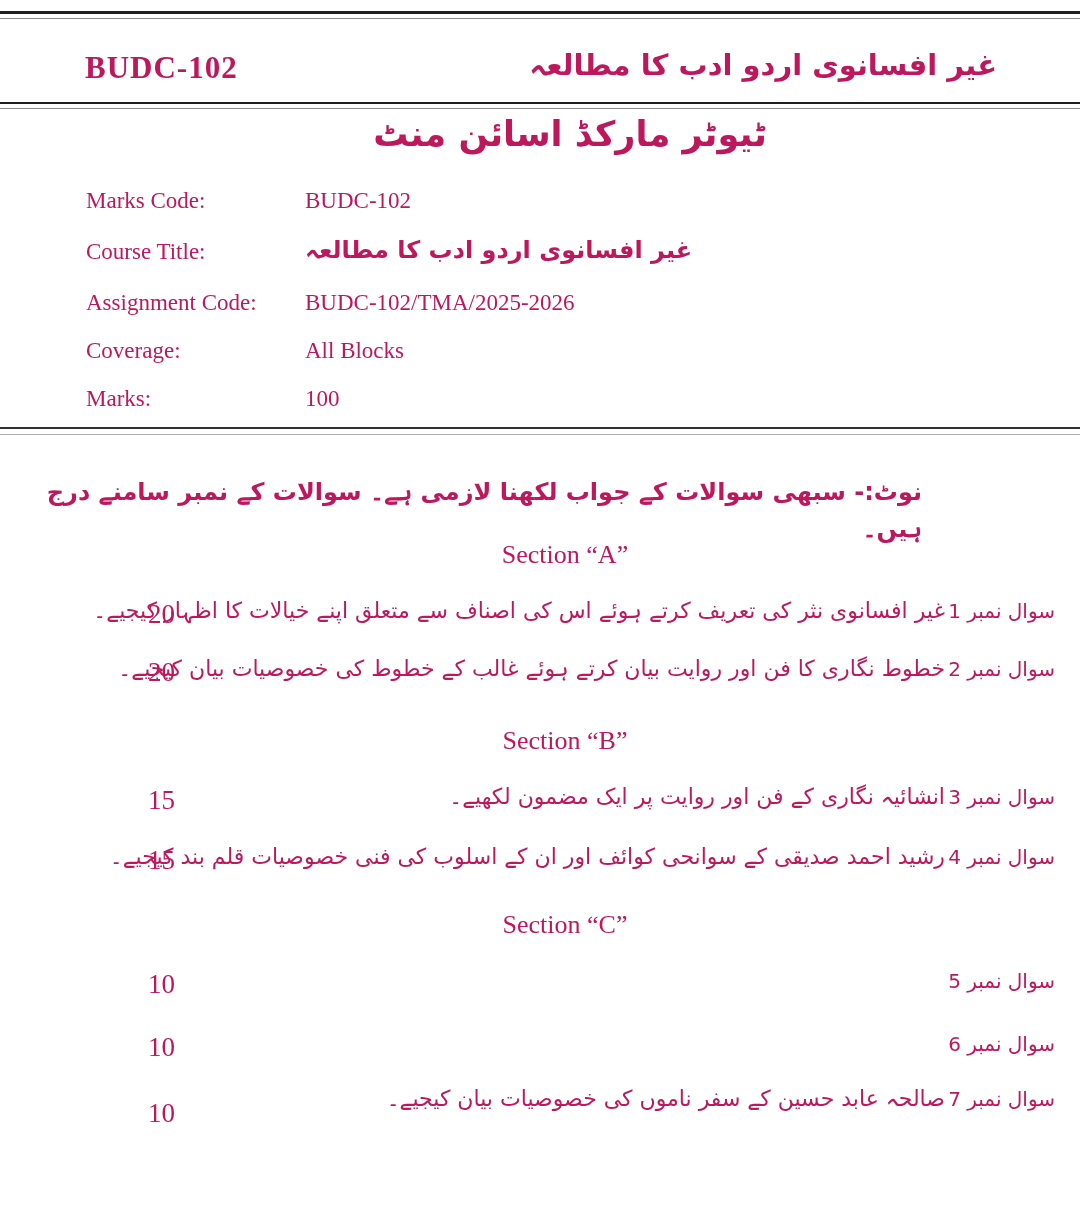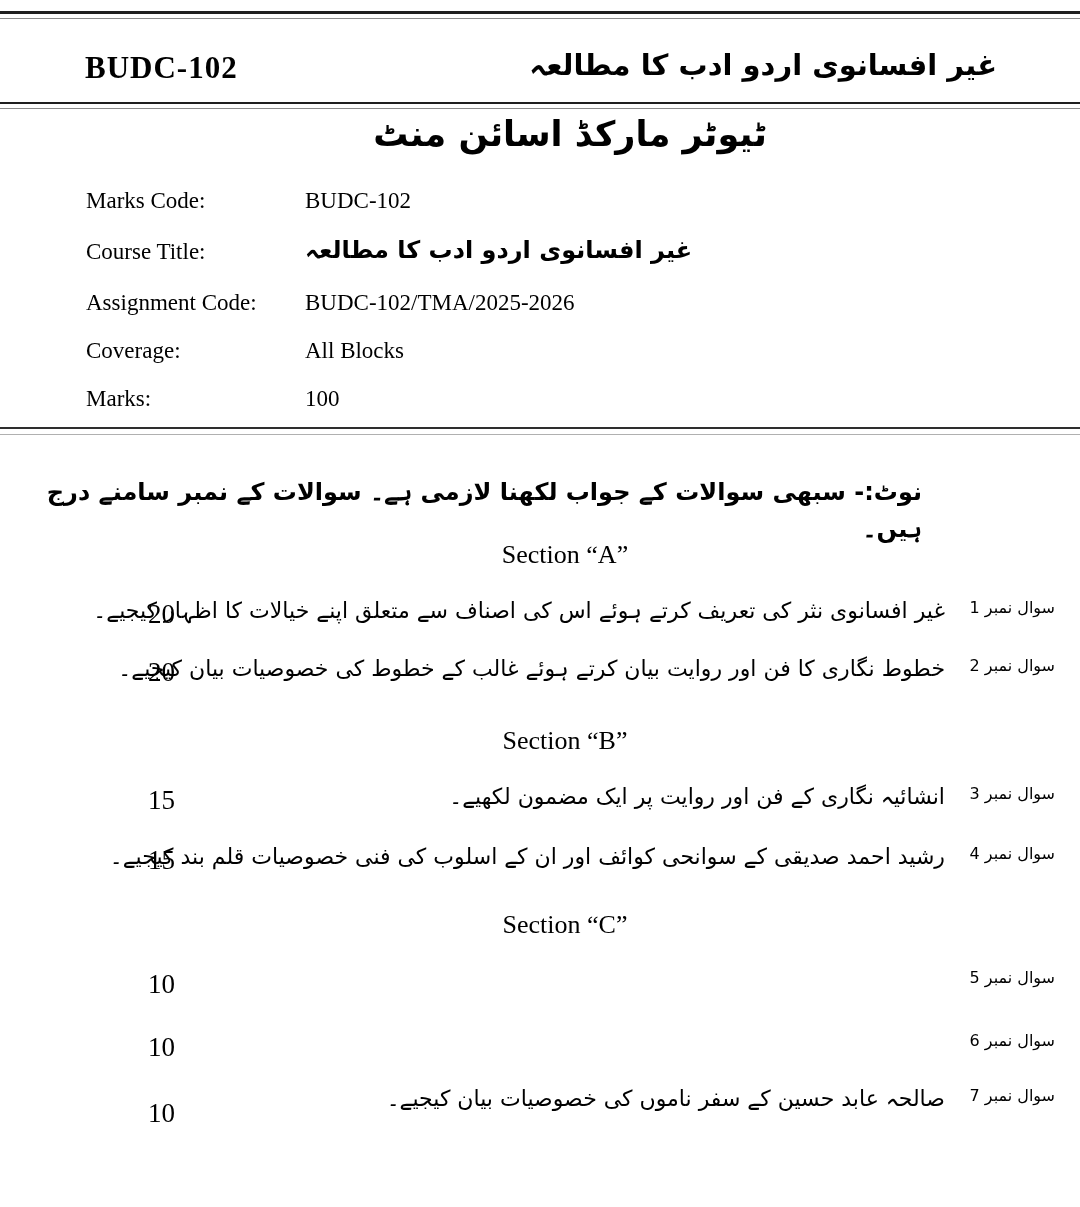--- a/index.html
+++ b/index.html
@@ -1,20 +1,20 @@
 <!DOCTYPE html>
 <html lang="en"><head>
 <meta charset="utf-8">
 <style>
   html,body{margin:0;padding:0;background:#e8e8e8;}
   .page{
     position:relative;
     width:1080px;height:1207px;
     background:#ffffff;
-    color:#000000;
+    color:#be185d;
     font-family:"Liberation Serif", serif;
     overflow:hidden;
     margin:0 auto;
   }
   .urdu{
     font-family:"DejaVu Sans", sans-serif;
     direction:rtl;
     unicode-bidi:isolate;
   }
   
@@ -55,21 +55,21 @@
   
   .section-heading{
     position:absolute;left:0;right:0;
     text-align:center;transform:translateX(25px);
     font-size:26px;
   }
   
   .q-row{position:absolute;left:0;right:0;height:50px;}
   .q-marks{position:absolute;left:148px;top:5px;font-size:27px;}
   .q-text{position:absolute;right:135px;top:0;font-size:22px;line-height:1.55;white-space:nowrap;}
-  .q-label{position:absolute;right:25px;top:2px;font-size:16px;line-height:1.5;}
+  .q-label{position:absolute;right:25px;top:2px;font-size:20px;line-height:1.5;}
 </style>
 </head>
 <body>
 
 <div class="page">
 
   <div class="rule rule-top"></div>
 
   <div class="course-code-hdr">BUDC-102</div>
   <div class="course-title-hdr urdu" lang="ur">غیر افسانوی اردو ادب کا مطالعہ</div>

